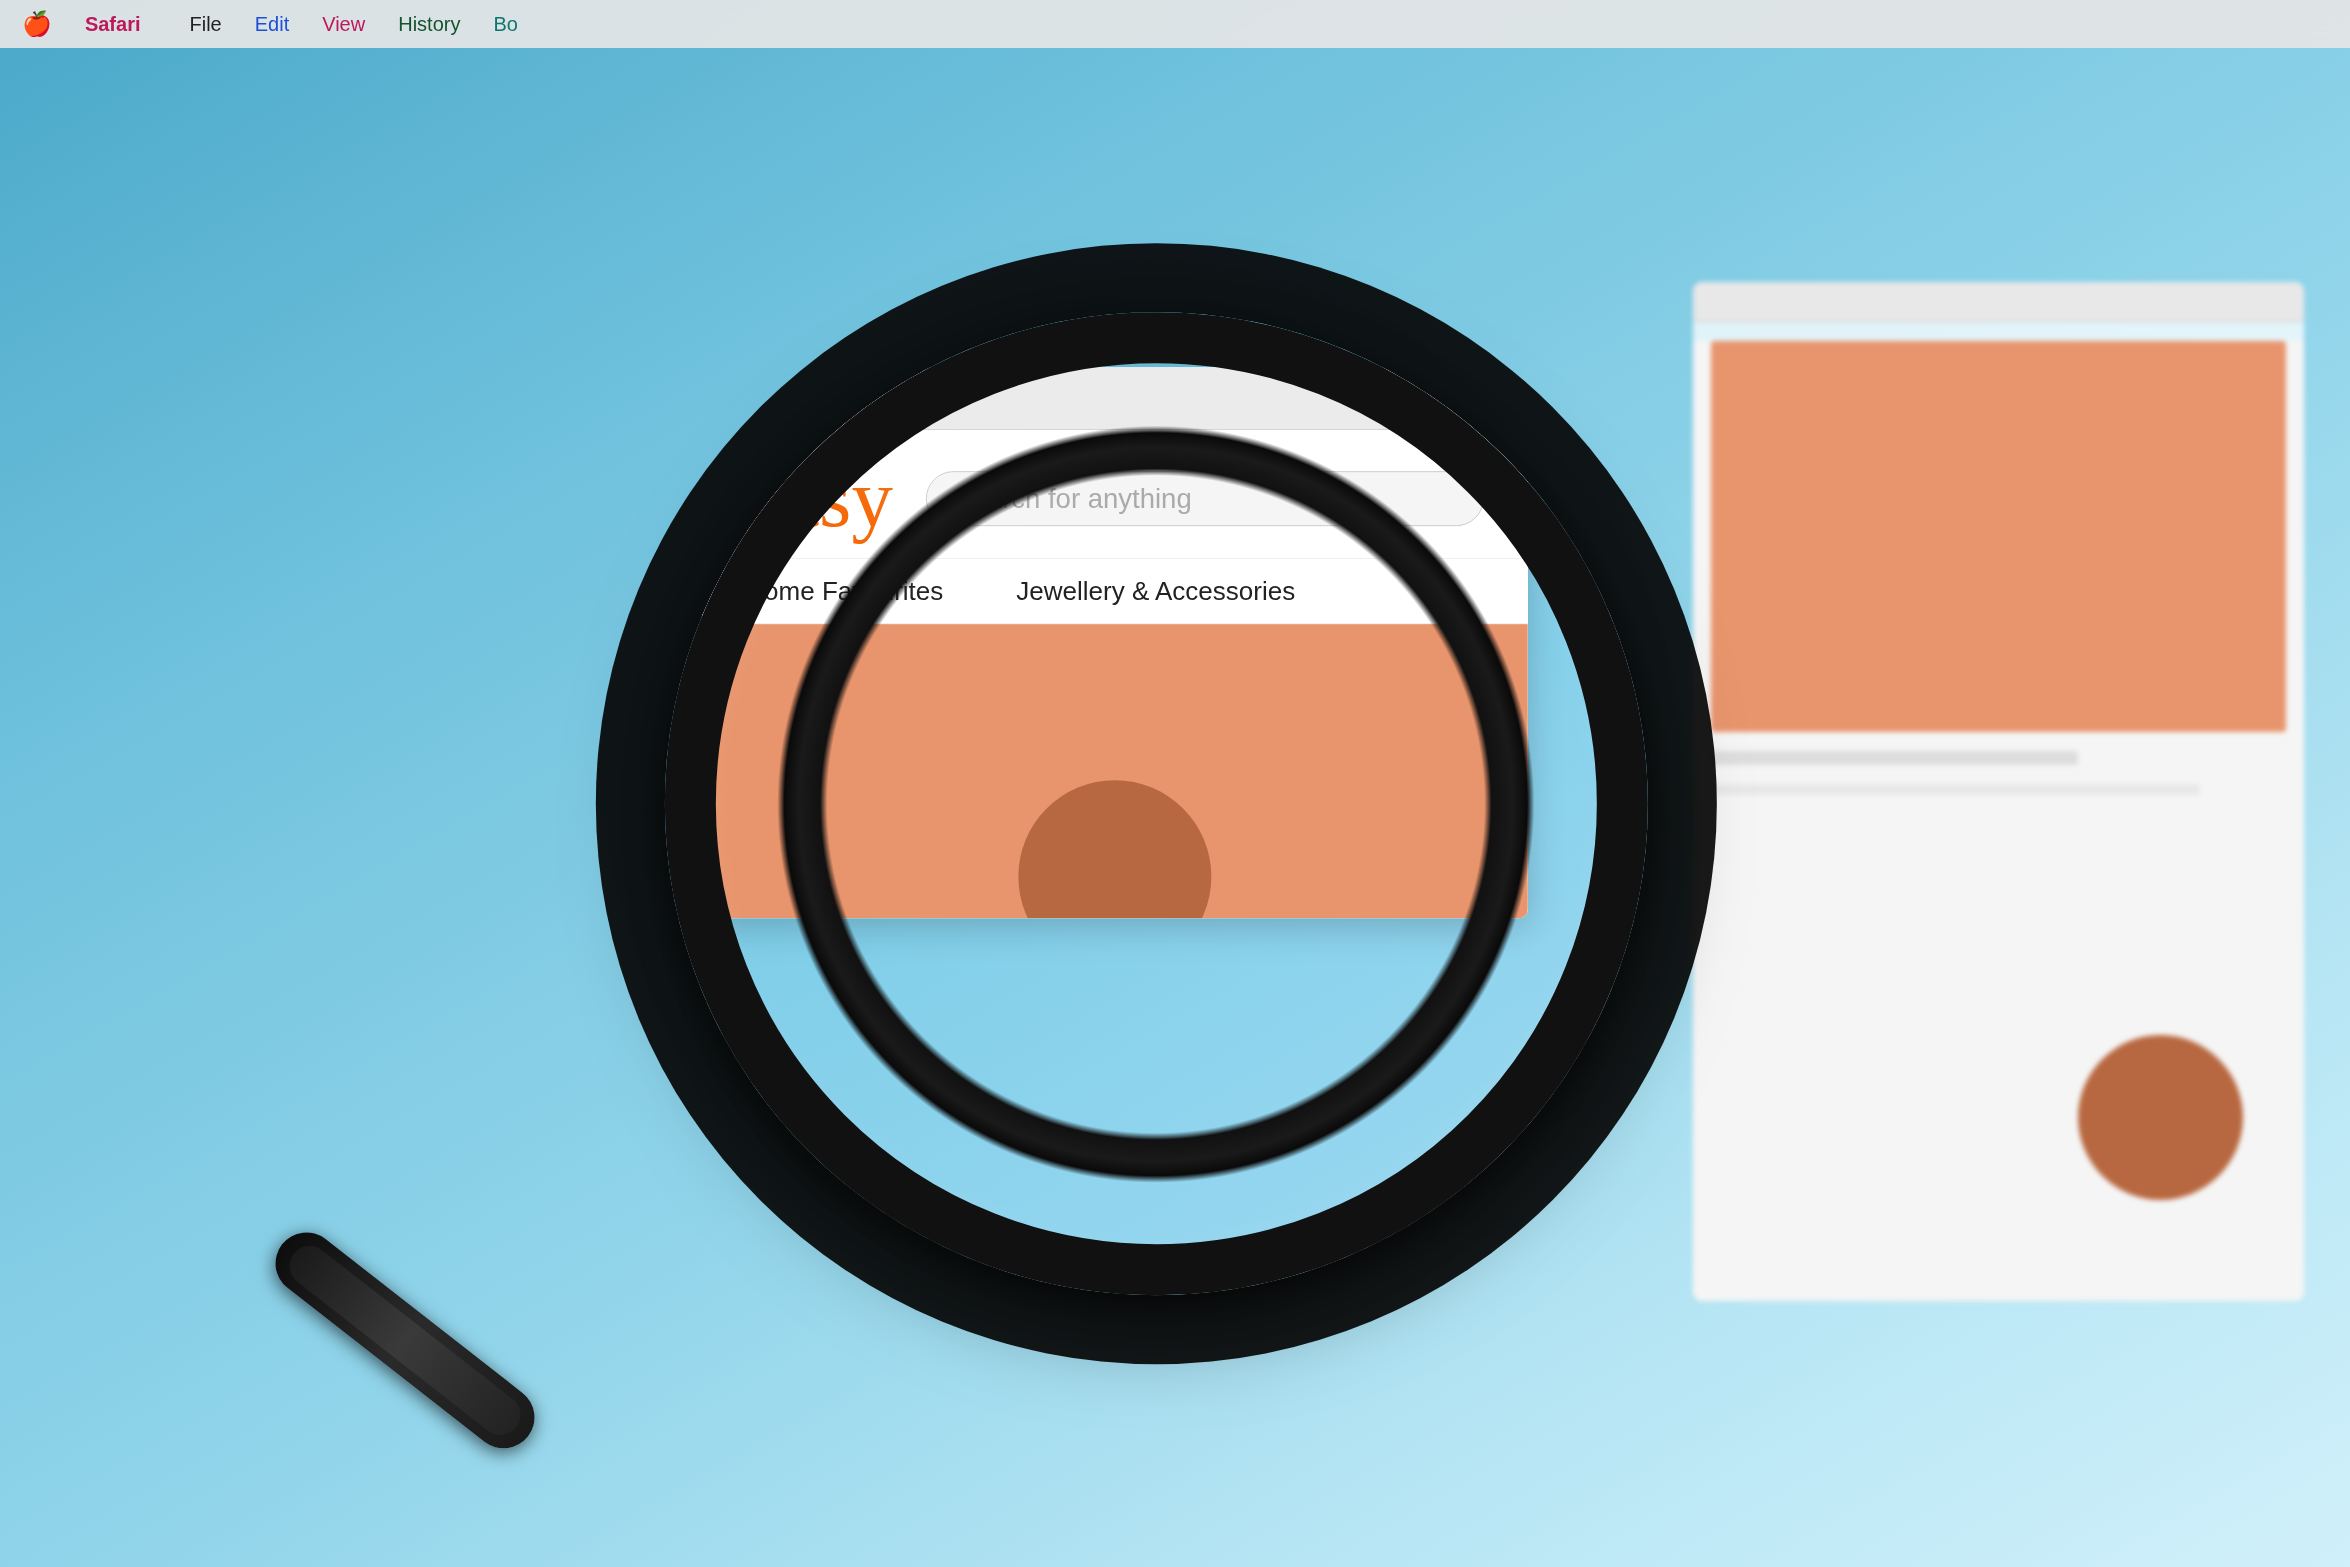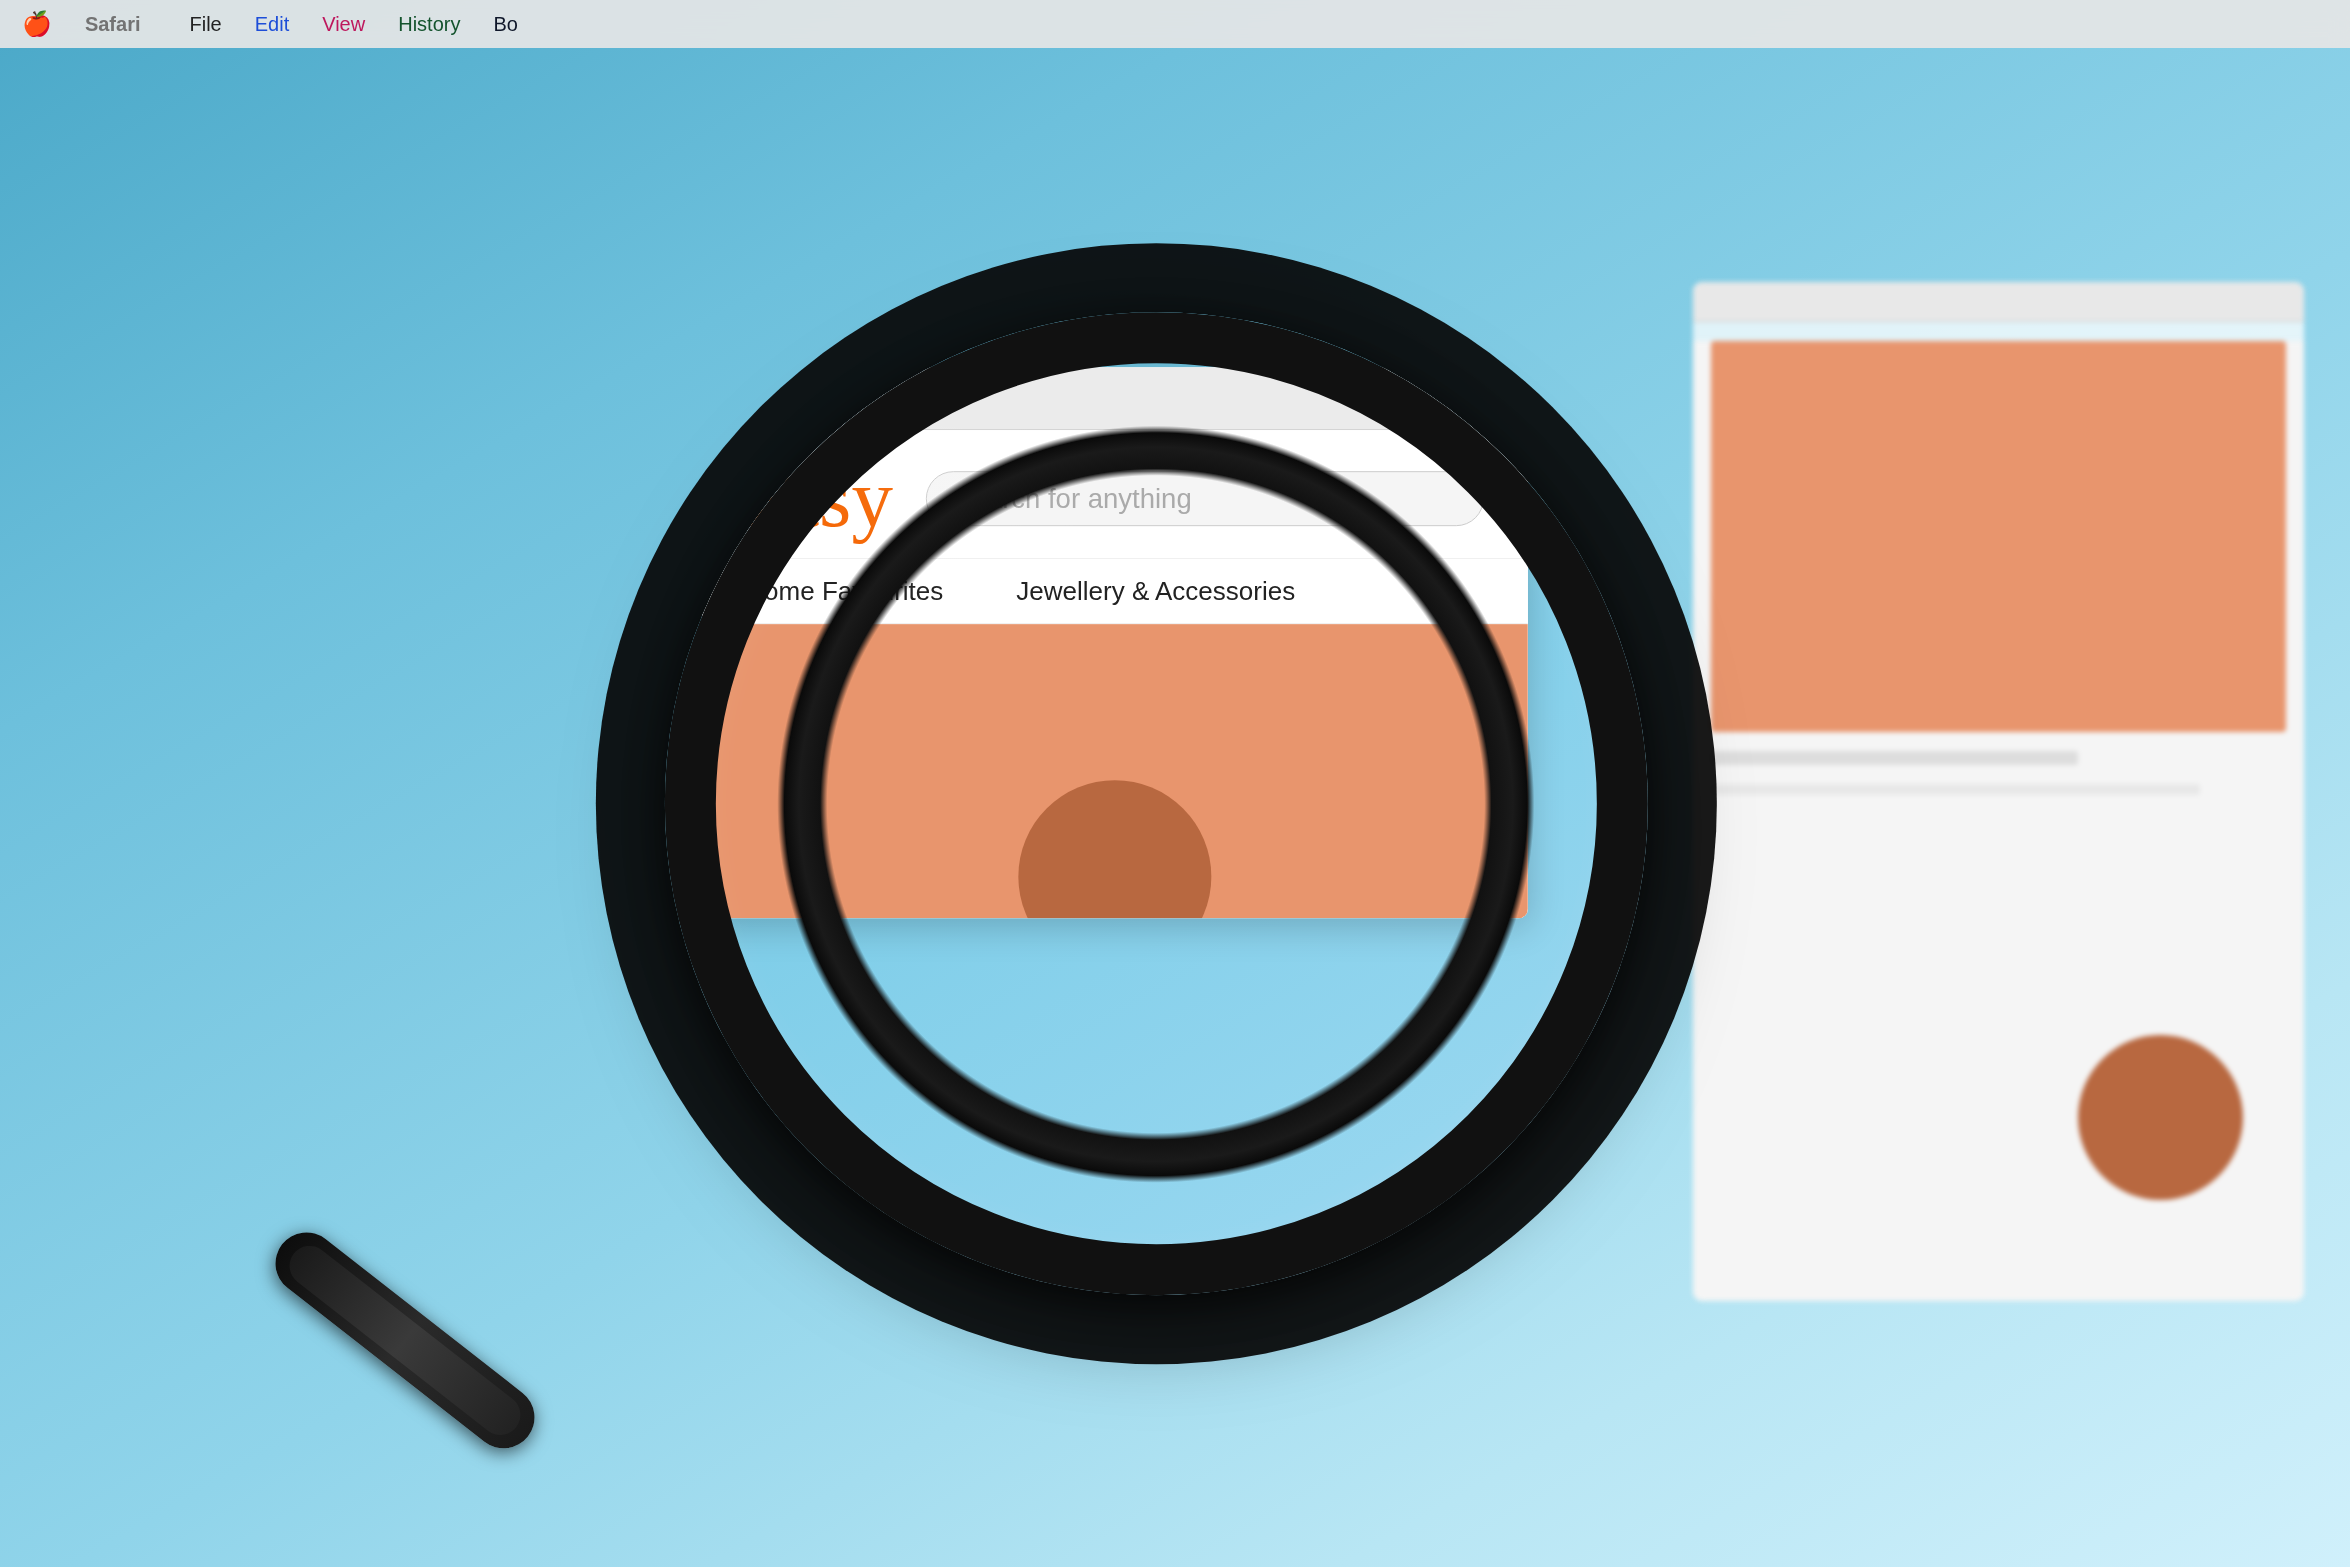--- a/index.html
+++ b/index.html
@@ -15,26 +15,26 @@
   </style>
 </head>
 <body>
 
 <div>
 
   <div style="position:absolute;inset:0;background:linear-gradient(150deg,#4aa8c8 0%,#6dc0dc 25%,#90d4ea 55%,#b8e6f4 80%,#d0f0fb 100%);z-index:1;"></div>
 
   <div style="position:absolute;top:0;left:0;right:0;height:48px;background:rgba(230,230,230,0.92);backdrop-filter:blur(9.2px);display:flex;align-items:center;padding:0 22px;gap:33px;z-index:50;font-size:20px;">
     <span style="font-size:24px;">🍎</span>
-    <span style="font-weight:700;color:#737373;">Safari</span>
+    <span style="font-weight:700;color:#be185d;">Safari</span>
     <span style="color:#222;margin-left:16px;">File</span>
     <span style="color:#1d4ed8;">Edit</span>
     <span style="color:#be185d;">View</span>
     <span style="color:#14532d;">History</span>
-    <span style="color:#0f172a;">Bo</span>
+    <span style="color:#0f766e;">Bo</span>
   </div>
 
   <div style="position:absolute;top:18%;right:2%;width:26%;height:65%;background:rgba(255,255,255,0.75);border-radius:9.2px;z-index:2;filter:blur(2.8px);overflow:hidden;">
     <div style="height:40px;background:#e8e8e8;border-bottom:0.9px solid #ccc;"></div>
     <div style="height:calc(100% - 40px);background:#f5f5f5;">
       <div style="height:40%;background:#e8956d;margin:18.4px;border-radius:3.7px;"></div>
       <div style="width:60%;height:14.7px;background:#ddd;margin:18.4px;border-radius:2.8px;"></div>
       <div style="width:80%;height:11px;background:#e8e8e8;margin:18.4px 18.4px 7.3px;border-radius:2.8px;"></div>
 
       <div style="position:absolute;bottom:10%;right:10%;width:165px;height:165px;background:#b86840;border-radius:50%;"></div>

